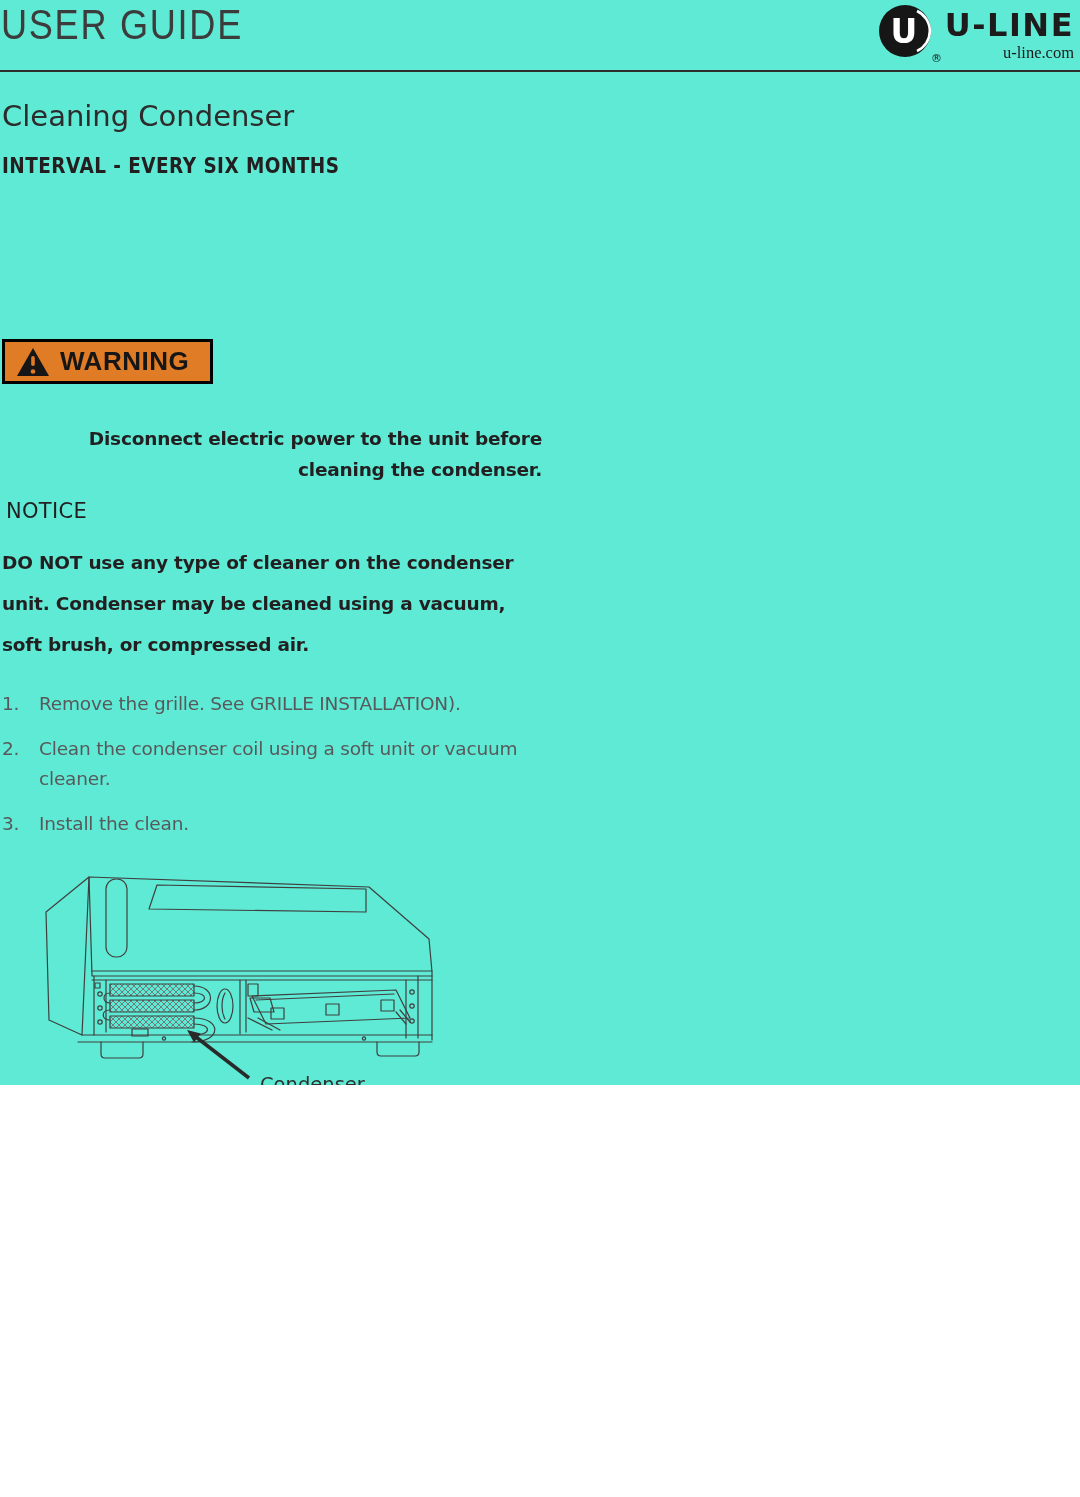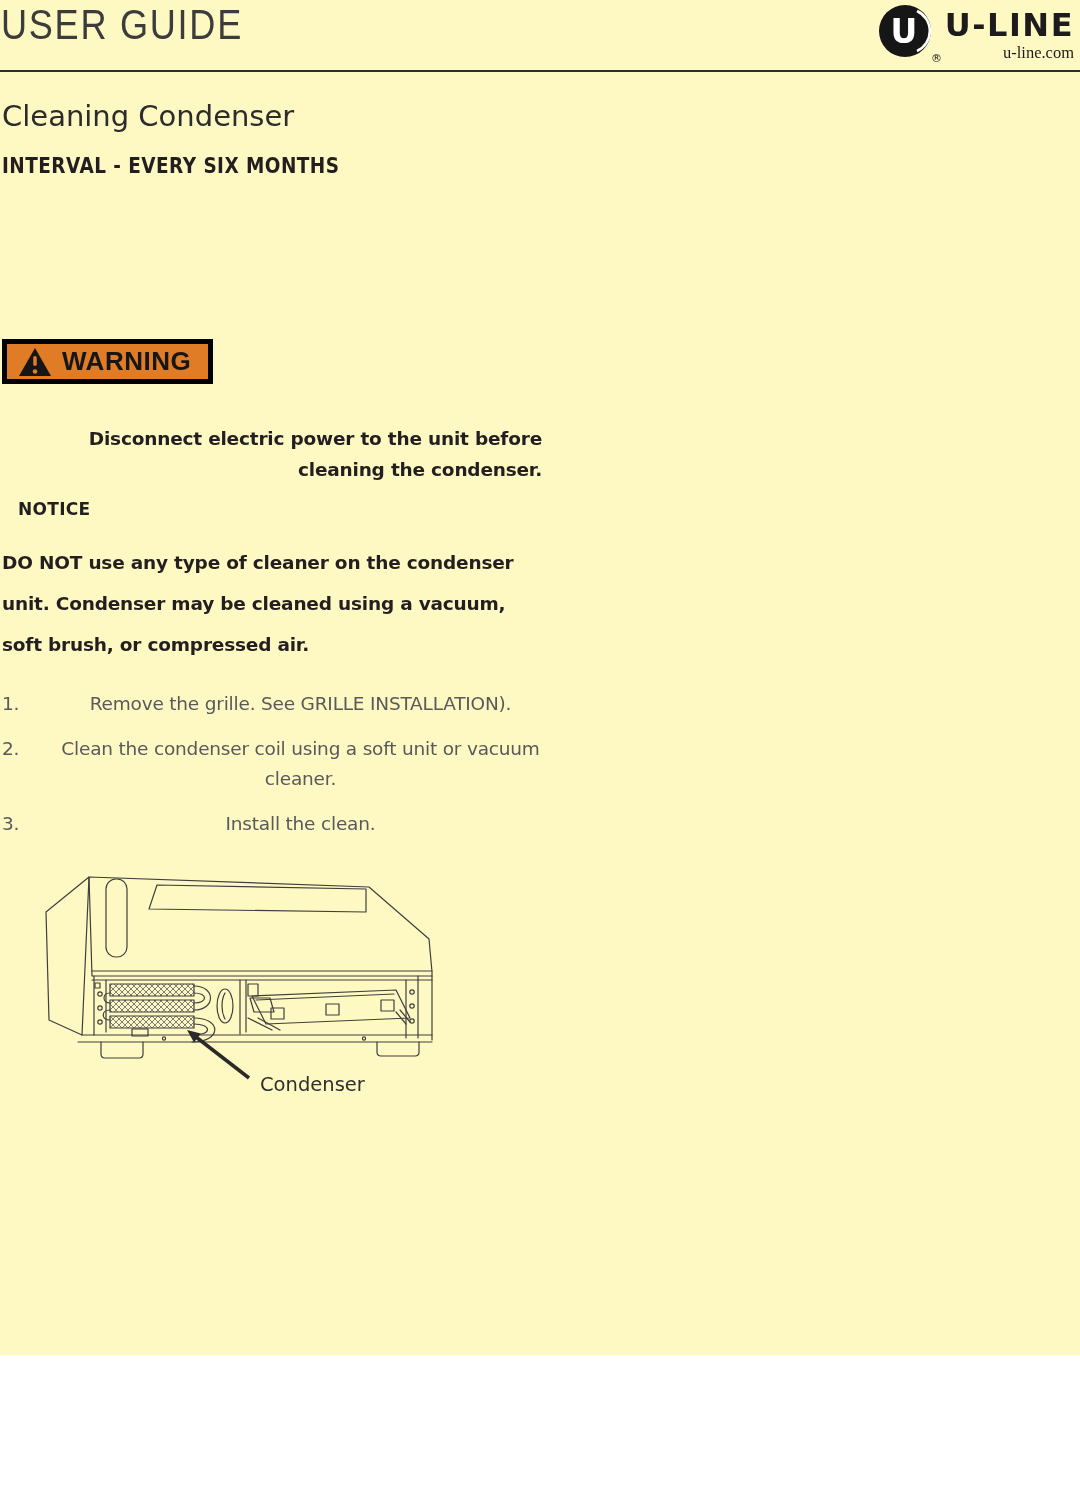--- a/index.html
+++ b/index.html
@@ -1,17 +1,17 @@
 <!DOCTYPE html>
 <html><head>
 <meta charset="utf-8">
 <style>
   html,body{margin:0;padding:0;background:#ffffff;}
   .page{
-    position:relative;width:1080px;height:1355px;background:#fef9c3;
+    position:relative;width:1080px;height:1085px;background:#5eead4;
     font-family:"DejaVu Sans",sans-serif;color:#58595B;overflow:hidden;
   }
   
   .doc-type{
     position:absolute;top:1px;left:1px;
     font-family:"Liberation Sans",sans-serif;font-weight:400;
     font-size:42px;color:#3c3c3c;letter-spacing:2px;
     transform:scaleX(0.86);transform-origin:left top;white-space:nowrap;
   }
   .logo{position:absolute;top:3px;right:6px;display:flex;align-items:flex-start;}
@@ -30,32 +30,32 @@
   
   .article-title{position:absolute;top:99px;left:2px;font-size:29px;color:#2d2c2c;letter-spacing:0;}
   .interval-heading{
     position:absolute;top:154px;left:2px;font-size:20.5px;font-weight:700;color:#231F20;
     transform:scaleX(0.9);transform-origin:left top;white-space:nowrap;letter-spacing:0.5px;
   }
   .intro{position:absolute;top:191px;left:2px;width:585px;font-size:18.5px;line-height:29.5px;color:#58595B;letter-spacing:-0.3px;}
 
   .warning-box{
     position:absolute;top:339px;left:2px;width:211px;height:45px;box-sizing:border-box;
-    background:#E07B26;border:5px solid #000000;
+    background:#E07B26;border:3px solid #000000;
     display:flex;align-items:center;padding-left:11px;gap:10px;
   }
   .warning-label{
     font-family:"Liberation Sans",sans-serif;font-weight:700;font-size:26px;color:#161616;letter-spacing:0.5px;
   }
   .warning-text{position:absolute;top:423px;left:2px;width:540px;font-size:18.5px;font-weight:700;color:#231F20;line-height:31px;letter-spacing:-0.2px;text-align:right;}
-  .notice-label{position:absolute;top:499px;left:18px;font-size:17px;font-weight:700;color:#231F20;letter-spacing:0.3px;}
+  .notice-label{position:absolute;top:499px;left:6px;font-size:21px;font-weight:400;color:#231F20;letter-spacing:0.3px;}
   .notice-text{position:absolute;top:542px;left:2px;width:540px;font-size:18.5px;font-weight:700;color:#231F20;line-height:41px;letter-spacing:-0.2px;}
 
   .steps{position:absolute;top:689px;left:2px;width:560px;font-size:18.5px;color:#58595B;letter-spacing:-0.2px;}
-  .steps ol{list-style:none;margin:0;padding:0;counter-reset:step;text-align:center;}
+  .steps ol{list-style:none;margin:0;padding:0;counter-reset:step;}
   .steps li{counter-increment:step;position:relative;padding-left:37px;line-height:30px;margin-bottom:15px;}
   .steps li::before{content:counter(step) ".";position:absolute;left:0;top:0;}
 
   .figure{position:absolute;top:872px;left:44px;width:400px;height:230px;text-align:right;}
 
   
   .footer-rule{position:absolute;top:1461px;left:0;width:1080px;height:0;border-top:2px solid #2e2e2e;}
   .footer-text{
     position:absolute;top:1471px;left:2px;
     font-family:"Liberation Sans",sans-serif;font-size:18px;color:#6a6b6d;

